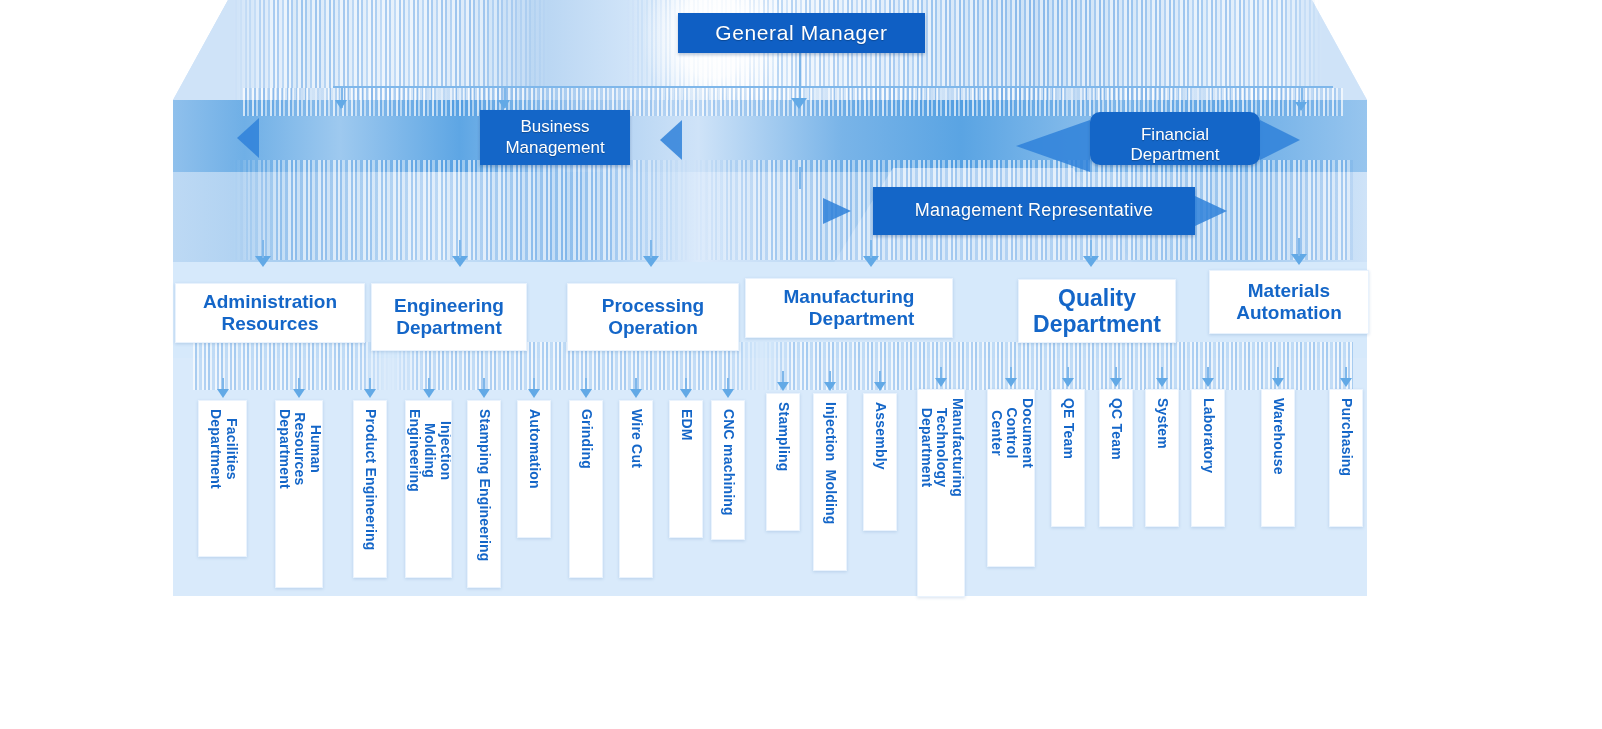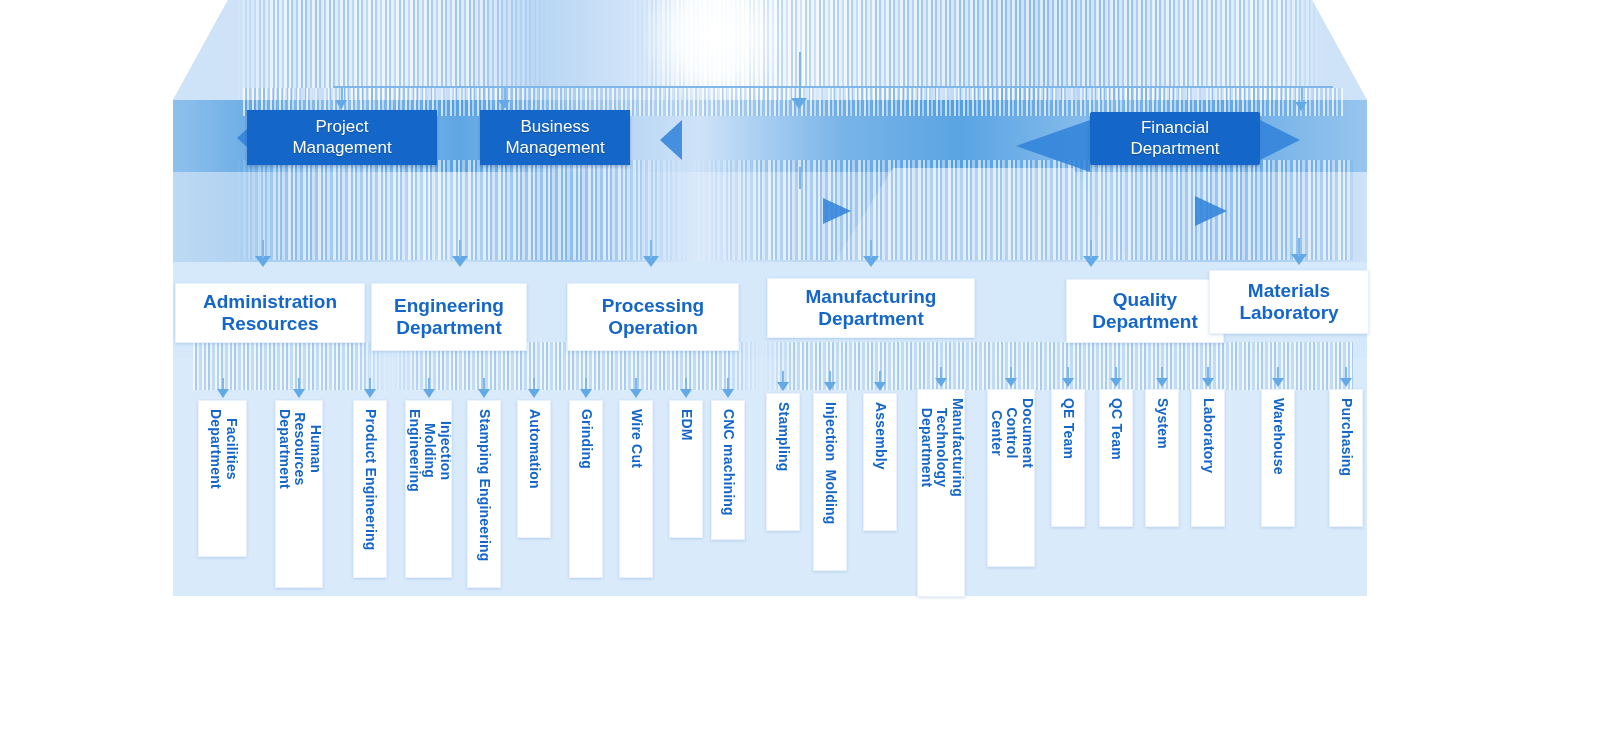--- a/index.html
+++ b/index.html
@@ -114,43 +114,45 @@
   <div class="vline" style="left:626px;top:52px;height:52px;"></div>
   <div class="arrow" style="left:618px;top:98px;"></div>
   <div class="hline" style="left:160px;top:86px;width:1000px;"></div>
   <div class="vline" style="left:168px;top:86px;height:22px;"></div>
   <div class="arrow sm" style="left:162px;top:100px;"></div>
   <div class="vline" style="left:331px;top:86px;height:22px;"></div>
   <div class="arrow sm" style="left:325px;top:100px;"></div>
   <div class="vline" style="left:1128px;top:86px;height:24px;"></div>
   <div class="arrow sm" style="left:1122px;top:102px;"></div>
 
+  <div class="node dark" style="left:505px;top:13px;width:247px;height:40px;font-size:21px;letter-spacing:.6px;">
+    <span class="lbl">General Manager</span>
+  </div>
 
   <div class="wing wingL" style="left:64px;top:118px;width:22px;height:40px;"></div>
-  <div class="node" style="left:74px;top:110px;width:190px;height:55px;font-size:17px;">
-    <span class="lbl">Project
-Management</span>
-  </div>
 
   <div class="node" style="left:307px;top:110px;width:150px;height:55px;font-size:17px;">
     <span class="lbl">Business
 Management</span>
   </div>
 
   <div class="wing wingL" style="left:487px;top:120px;width:22px;height:40px;"></div>
 
   <div class="wing wingL" style="left:843px;top:120px;width:74px;height:52px;"></div>
-  <div class="node" style="left:917px;top:112px;width:170px;height:53px;font-size:17px;border-radius:2px;">
+  <div class="node" style="left:917px;top:112px;width:170px;height:53px;font-size:17px;border-radius:10px;align-items:flex-end;">
     <span class="lbl">Financial
 Department</span>
   </div>
   <div class="wing wingR" style="left:1087px;top:120px;width:40px;height:40px;"></div>
 
   <div class="vline" style="left:626px;top:167px;height:22px;"></div>
   <div class="wing wingR" style="left:650px;top:198px;width:28px;height:26px;transform:rotate(0deg);"></div>
+  <div class="node" style="left:700px;top:187px;width:322px;height:48px;font-size:18px;letter-spacing:.3px;">
+    <span class="lbl">Management  Representative</span>
+  </div>
   <div class="wing wingR" style="left:1022px;top:196px;width:32px;height:30px;"></div>
 
   <div class="arrow" style="left:82px;top:256px;"></div>
   <div class="vline" style="left:89px;top:240px;height:18px;"></div>
   <div class="arrow" style="left:279px;top:256px;"></div>
   <div class="vline" style="left:286px;top:240px;height:18px;"></div>
   <div class="arrow" style="left:470px;top:256px;"></div>
   <div class="vline" style="left:477px;top:240px;height:18px;"></div>
   <div class="arrow" style="left:690px;top:256px;"></div>
   <div class="vline" style="left:697px;top:240px;height:18px;"></div>
@@ -164,31 +166,31 @@
 Resources</span>
   </div>
   <div class="dept" style="left:198px;top:283px;width:154px;height:66px;font-size:19px;">
     <span class="lbl">Engineering
 Department</span>
   </div>
   <div class="dept" style="left:394px;top:283px;width:170px;height:66px;font-size:19px;">
     <span class="lbl">Processing
 Operation</span>
   </div>
-  <div class="dept" style="left:594px;top:278px;width:206px;height:58px;font-size:19px;">
+  <div class="dept" style="left:572px;top:278px;width:206px;height:58px;font-size:19px;text-align:right;">
     <span class="lbl">Manufacturing
 Department</span>
   </div>
-  <div class="dept" style="left:845px;top:279px;width:156px;height:62px;font-size:19px;margin-left:48px;">
+  <div class="dept" style="left:845px;top:279px;width:156px;height:62px;font-size:23px;">
     <span class="lbl">Quality
 Department</span>
   </div>
   <div class="dept" style="left:1036px;top:270px;width:158px;height:62px;font-size:19px;">
     <span class="lbl">Materials
-Laboratory</span>
+Automation</span>
   </div>
 
   <div id="subArrows">
       <div class="vline" style="left: 48.5px; top: 378px; height: 14px;"></div>
       <div class="arrow sm" style="left: 43.5px; top: 389px;"></div>
       <div class="vline" style="left: 125px; top: 378px; height: 14px;"></div>
       <div class="arrow sm" style="left: 120px; top: 389px;"></div>
       <div class="vline" style="left: 196px; top: 378px; height: 14px;"></div>
       <div class="arrow sm" style="left: 191px; top: 389px;"></div>
       <div class="vline" style="left: 254.5px; top: 378px; height: 14px;"></div>

